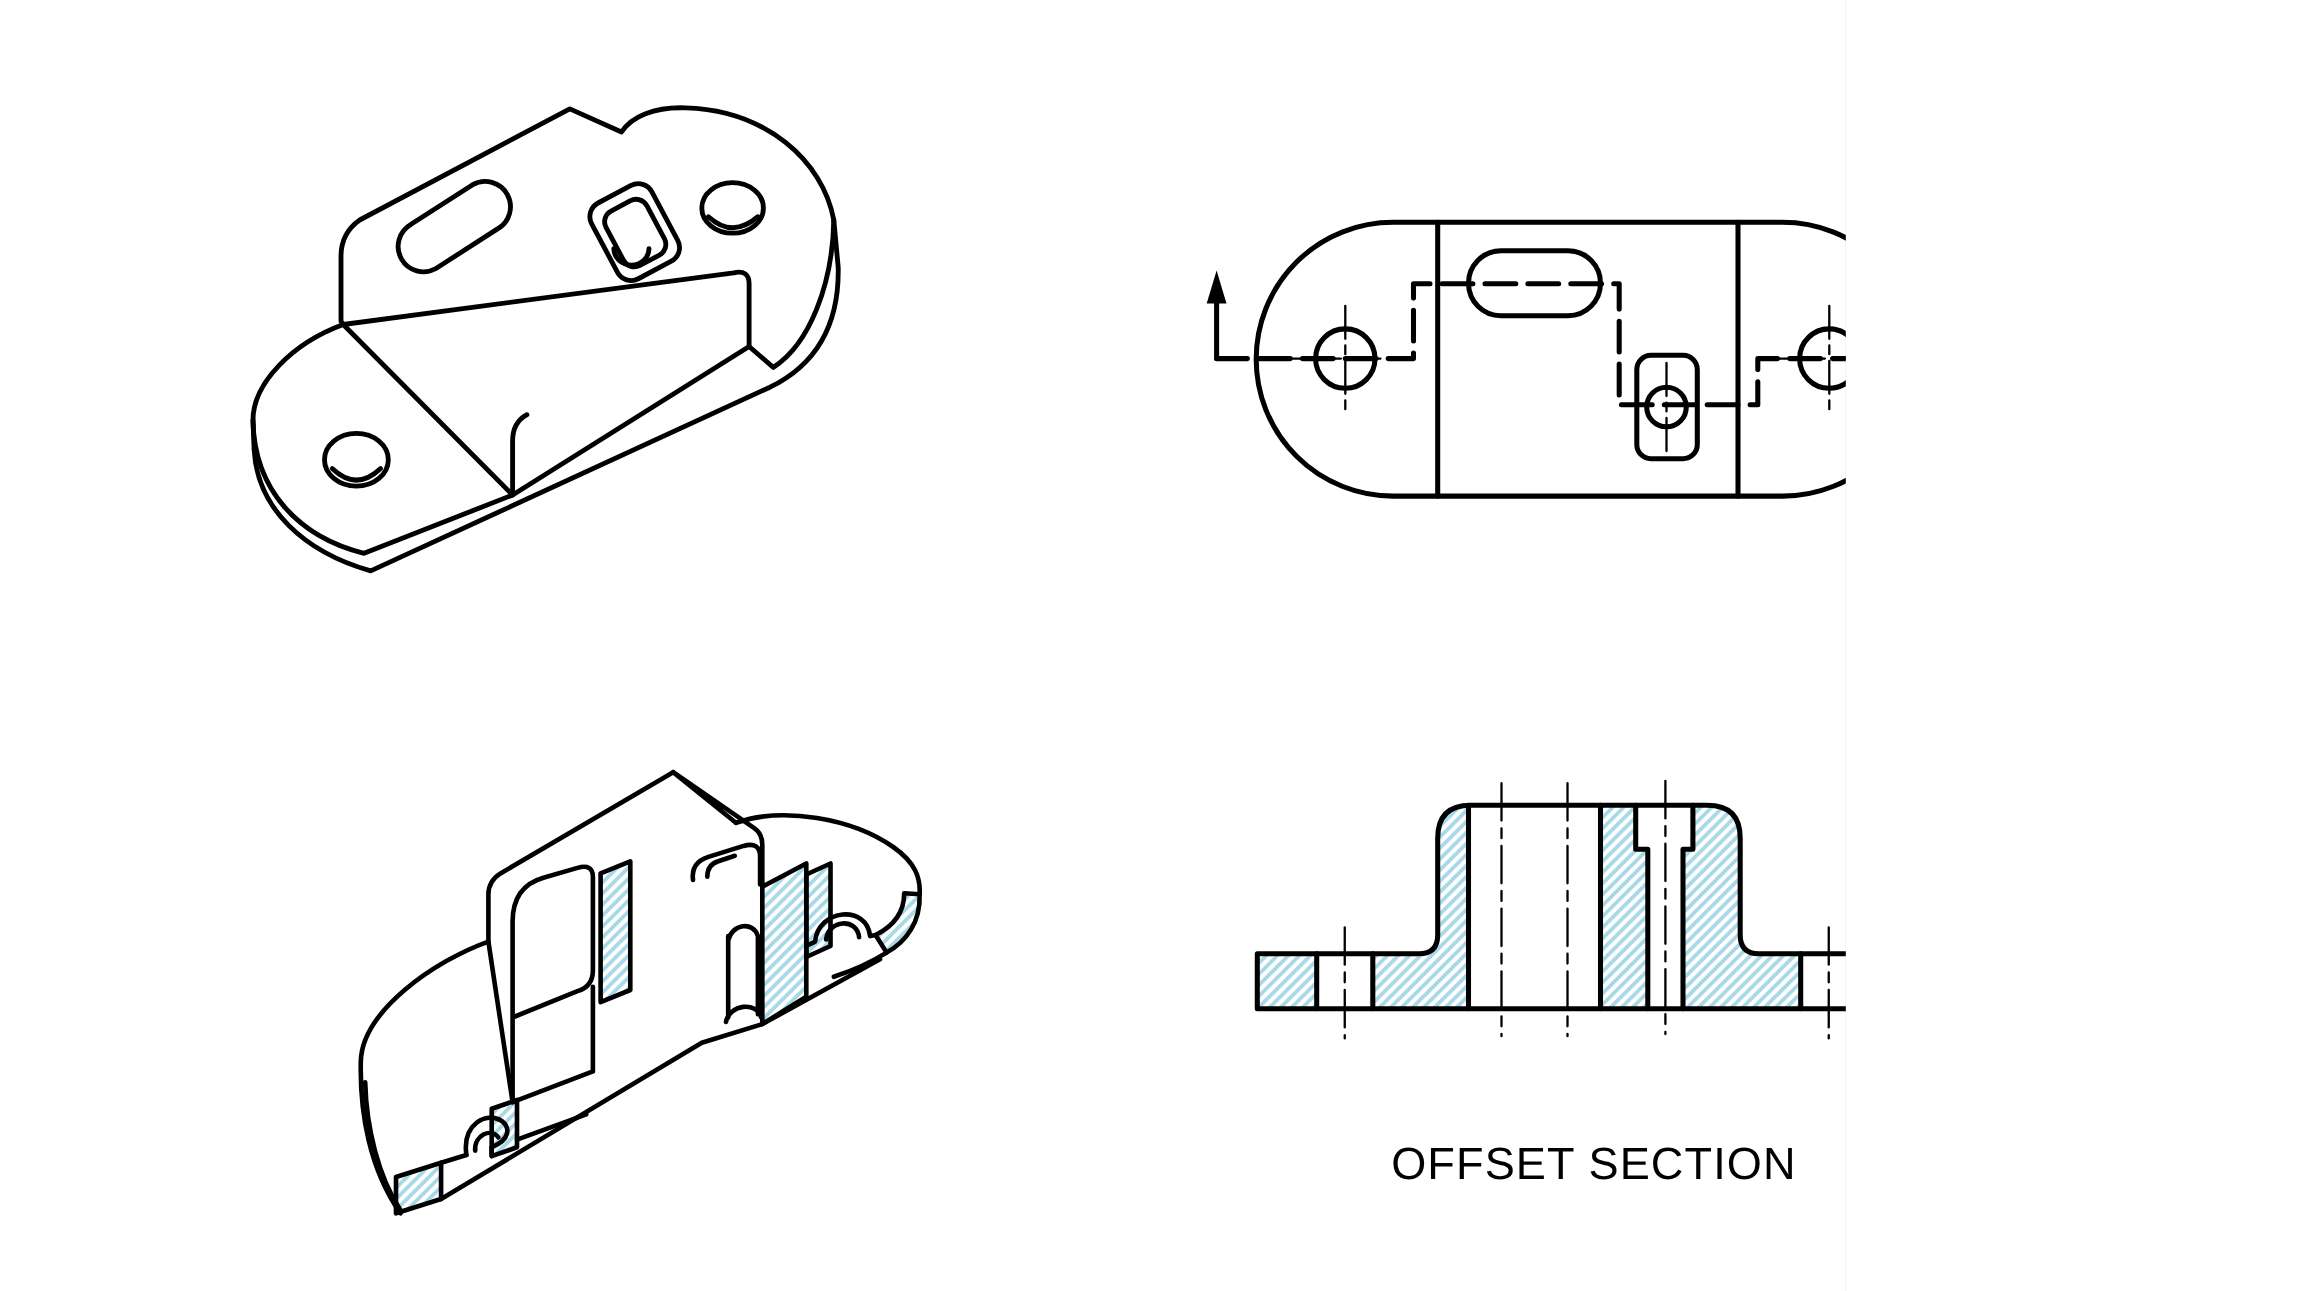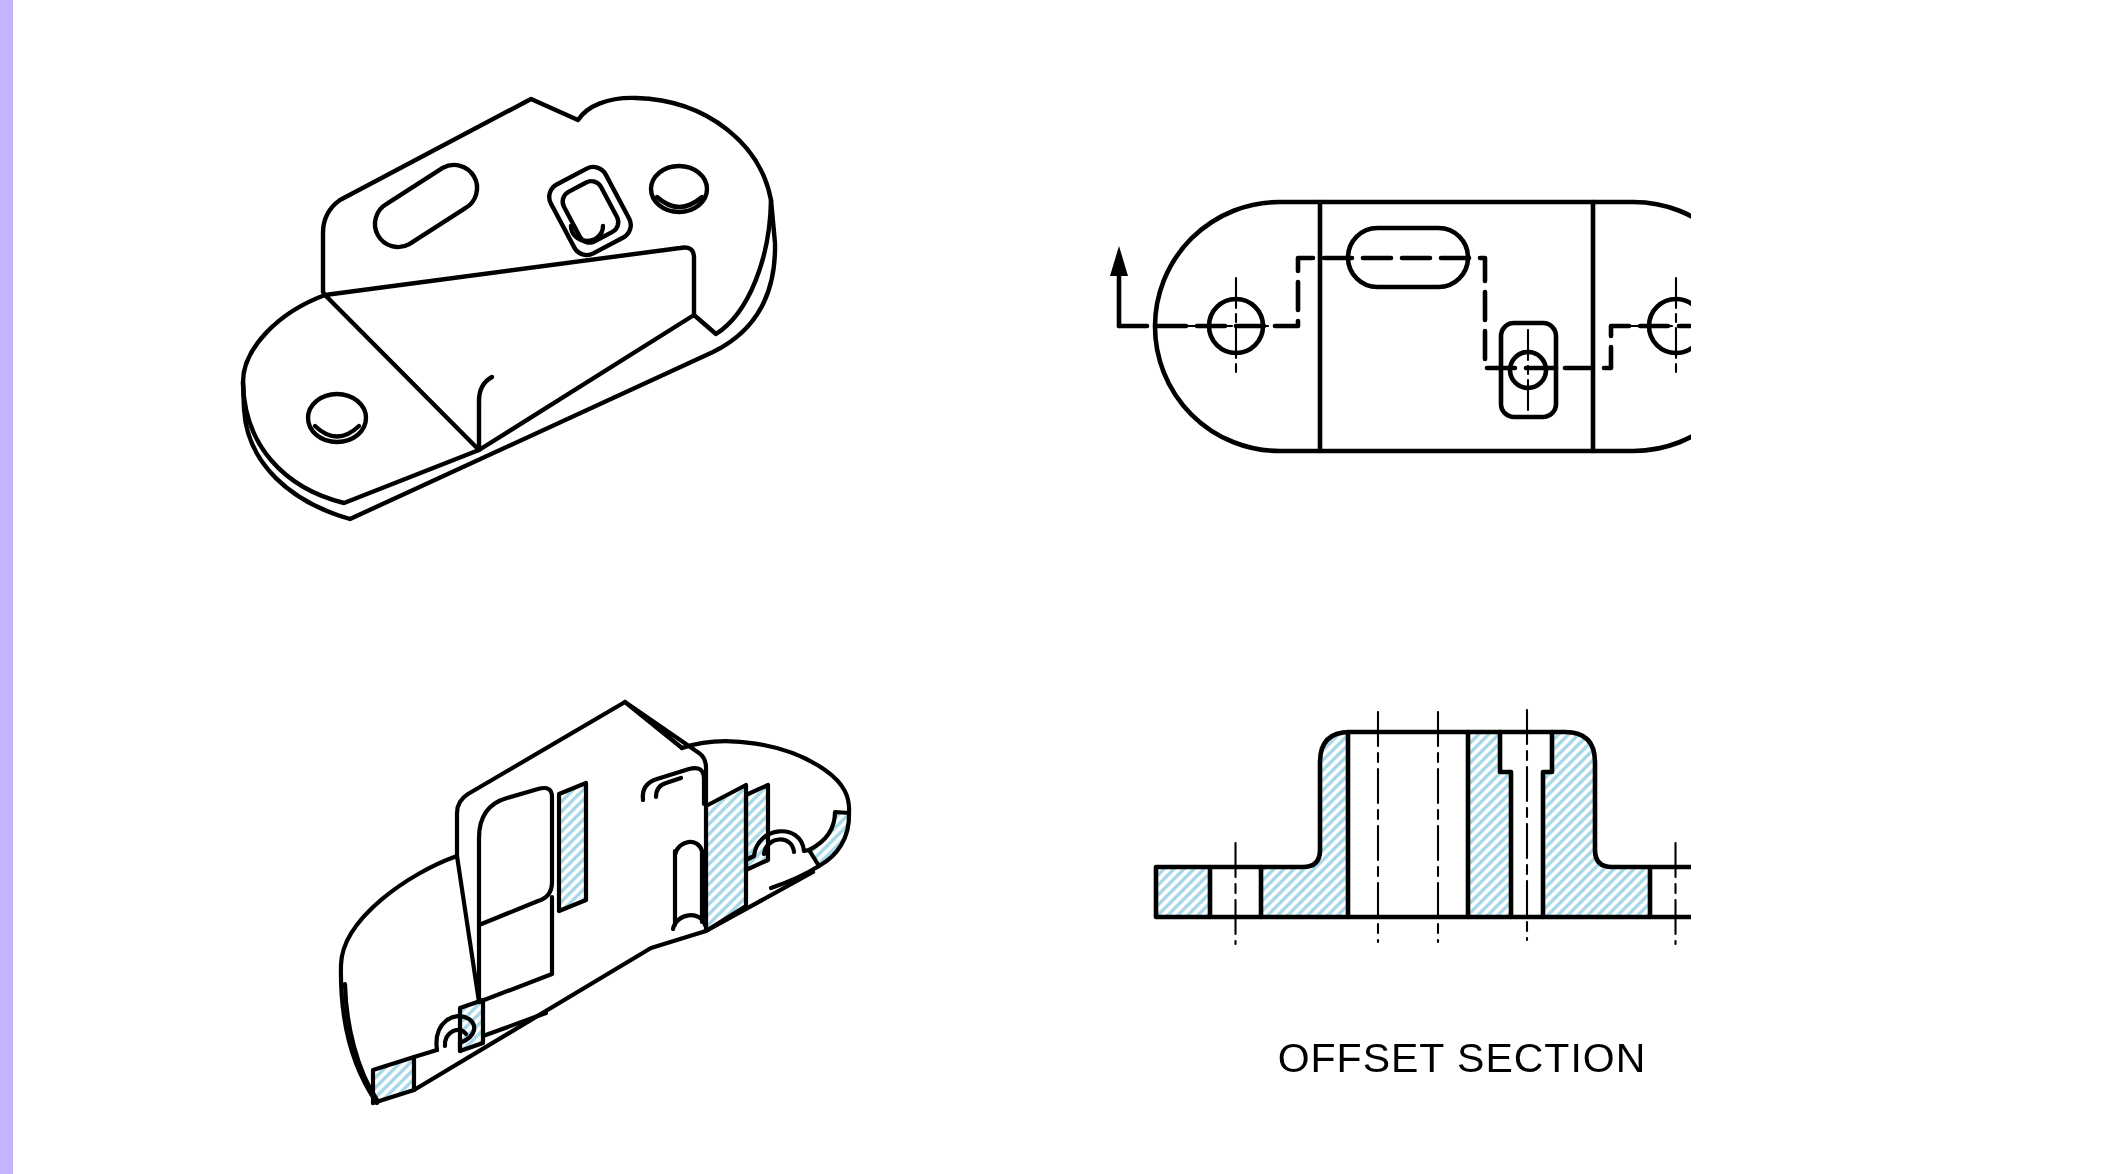--- a/index.html
+++ b/index.html
@@ -1,16 +1,16 @@
 <!DOCTYPE html>
 <html><head>
 <meta charset="utf-8">
 <style>
   html,body{margin:0;padding:0;background:#ffffff;}
-  .page{width:1678px;height:1174px;position:relative;background:#c4b5fd;overflow:hidden;padding-left:13px;}
+  .page{width:1678px;height:1174px;position:relative;background:#c4b5fd;overflow:hidden;}
   svg{display:block;}
   text.caption{font-family:"Liberation Sans","DejaVu Sans",sans-serif;font-size:41px;letter-spacing:1px;fill:#000;}
 </style>
 </head>
 <body>
 
 <div class="page">
 <svg width="2102" height="1174" viewBox="0 0 2102 1174" xmlns="http://www.w3.org/2000/svg">
 
   <defs>

